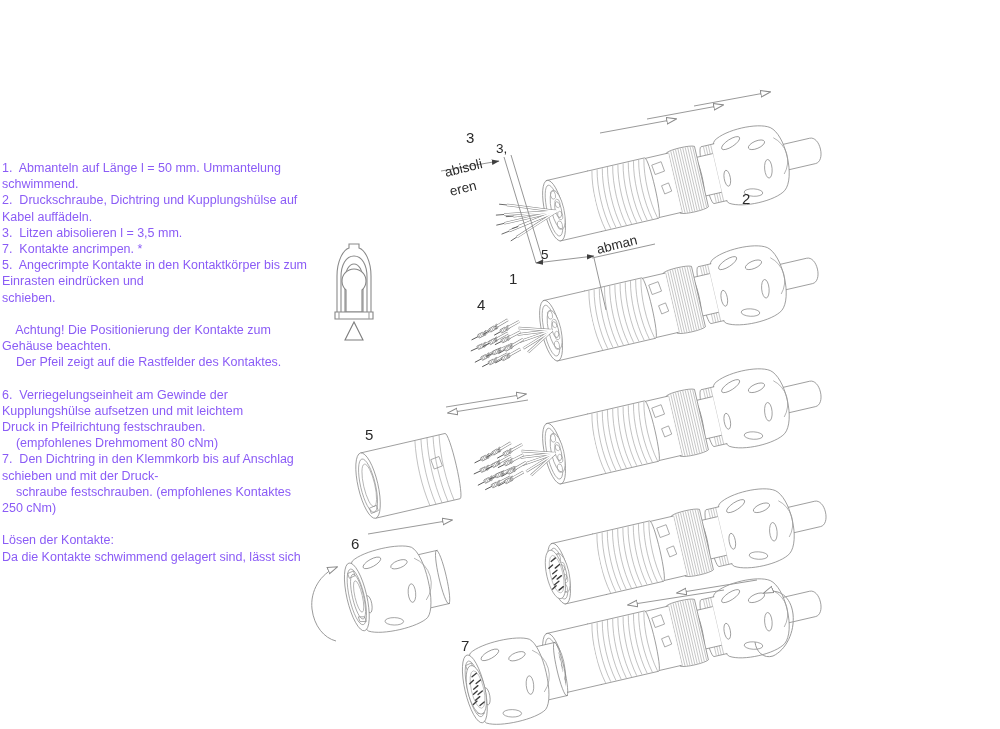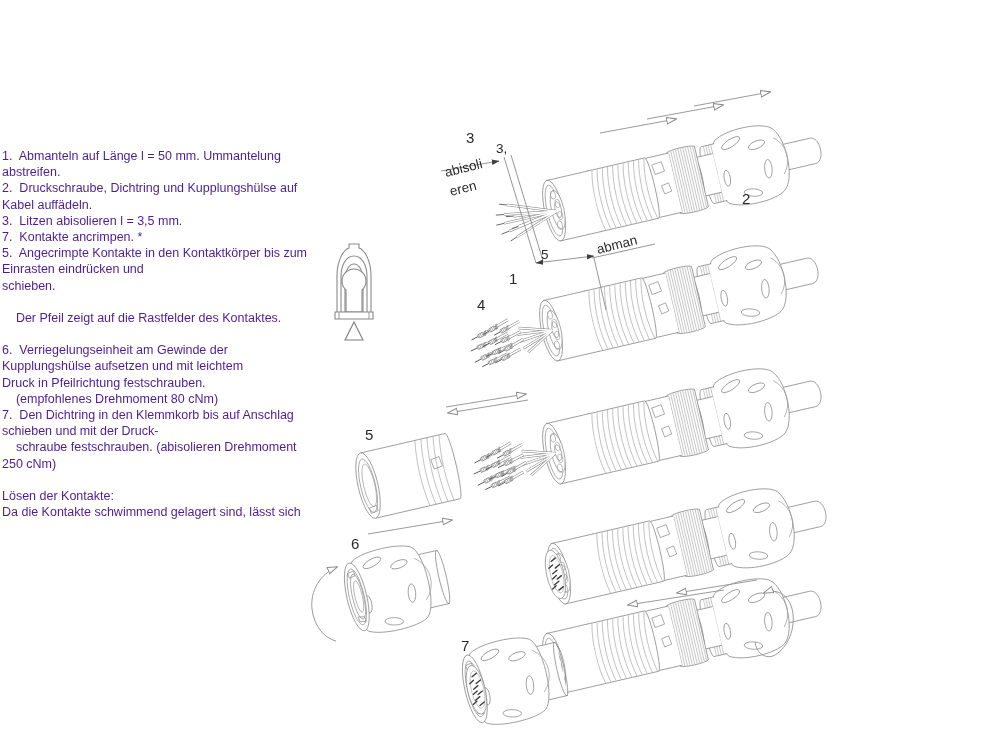--- a/index.html
+++ b/index.html
@@ -1,49 +1,51 @@
 <!DOCTYPE html>
 <html><head>
 <meta charset="utf-8">
 <style>
   html,body{margin:0;padding:0;background:#fff;}
   body{width:1000px;height:729px;position:relative;overflow:hidden;
        font-family:"Liberation Sans",sans-serif;}
-  .instr{position:absolute;left:2px;top:148px;width:345px;
+  .instr{position:absolute;left:2px;top:160px;width:345px;
          font:400 12.5px/16.2px "Liberation Sans",sans-serif;
-         color:#4c1d95;letter-spacing:0;}
+         color:#8b5cf6;letter-spacing:0;}
   .ln{white-space:pre;height:16.2px;}
   svg.diagram{position:absolute;left:0;top:0;}
   svg text{font-family:"Liberation Sans",sans-serif;}
   svg text.num{font-size:15px;fill:#2a2a2a;}
   svg text.ann{font-size:13.5px;fill:#2a2a2a;}
 </style>
 </head>
 <body>
 
 <div class="instr">
   <div class="ln">1.  Abmanteln auf Länge l = 50 mm. Ummantelung</div>
-  <div class="ln">abstreifen.</div>
+  <div class="ln">schwimmend.</div>
   <div class="ln">2.  Druckschraube, Dichtring und Kupplungshülse auf</div>
   <div class="ln">Kabel auffädeln.</div>
   <div class="ln">3.  Litzen abisolieren l = 3,5 mm.</div>
   <div class="ln">7.  Kontakte ancrimpen. *</div>
   <div class="ln">5.  Angecrimpte Kontakte in den Kontaktkörper bis zum</div>
   <div class="ln">Einrasten eindrücken und</div>
   <div class="ln">schieben.</div>
   <div class="ln"></div>
+  <div class="ln">    Achtung! Die Positionierung der Kontakte zum</div>
+  <div class="ln">Gehäuse beachten.</div>
   <div class="ln">    Der Pfeil zeigt auf die Rastfelder des Kontaktes.</div>
   <div class="ln"></div>
   <div class="ln">6.  Verriegelungseinheit am Gewinde der</div>
   <div class="ln">Kupplungshülse aufsetzen und mit leichtem</div>
   <div class="ln">Druck in Pfeilrichtung festschrauben.</div>
   <div class="ln">    (empfohlenes Drehmoment 80 cNm)</div>
   <div class="ln">7.  Den Dichtring in den Klemmkorb bis auf Anschlag</div>
   <div class="ln">schieben und mit der Druck-</div>
-  <div class="ln">    schraube festschrauben. (abisolieren Drehmoment</div>
+  <div class="ln">    schraube festschrauben. (empfohlenes Kontaktes</div>
   <div class="ln">250 cNm)</div>
   <div class="ln"></div>
   <div class="ln">Lösen der Kontakte:</div>
   <div class="ln">Da die Kontakte schwimmend gelagert sind, lässt sich</div>
 </div>
 
 <svg class="diagram" width="1000" height="729" viewBox="0 0 1000 729">
   <defs>
     <marker id="aO" viewBox="0 0 10 8" refX="9" refY="4" markerWidth="11" markerHeight="9" orient="auto-start-reverse">
       <path d="M0.5,1 L9.5,4 L0.5,7 Z" fill="#fff" stroke="#8a8a8a" stroke-width="0.9"></path>

